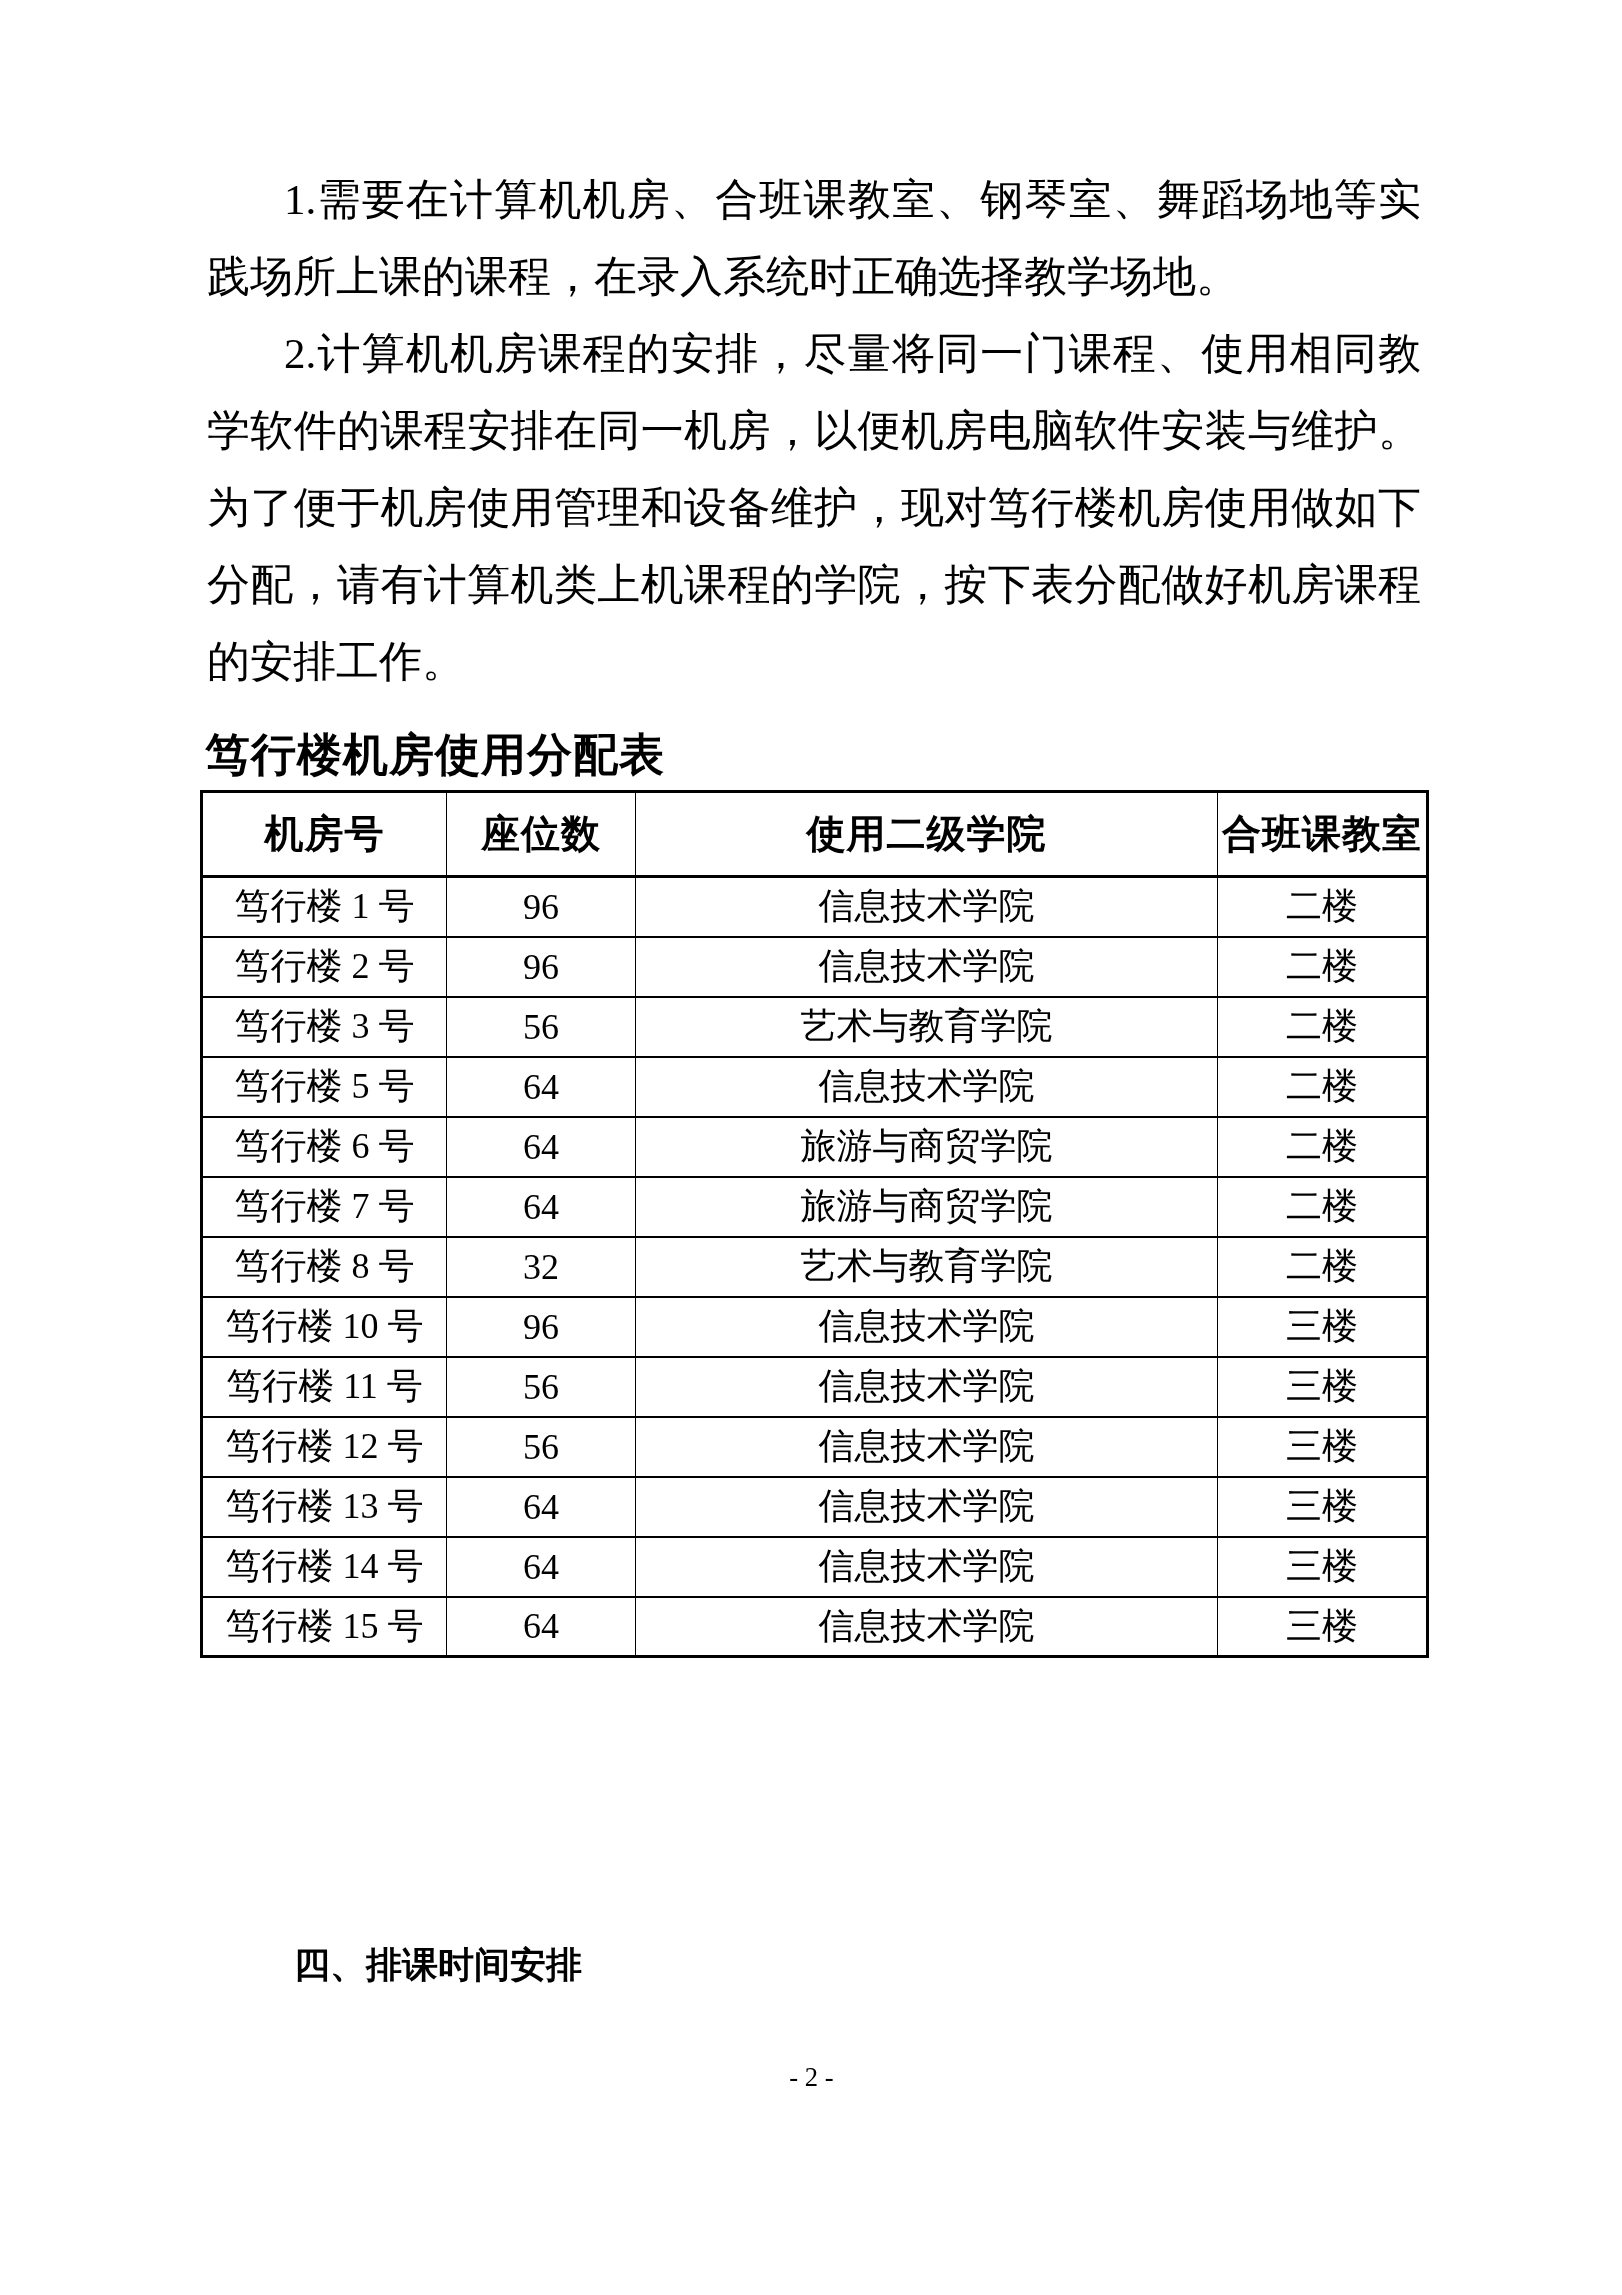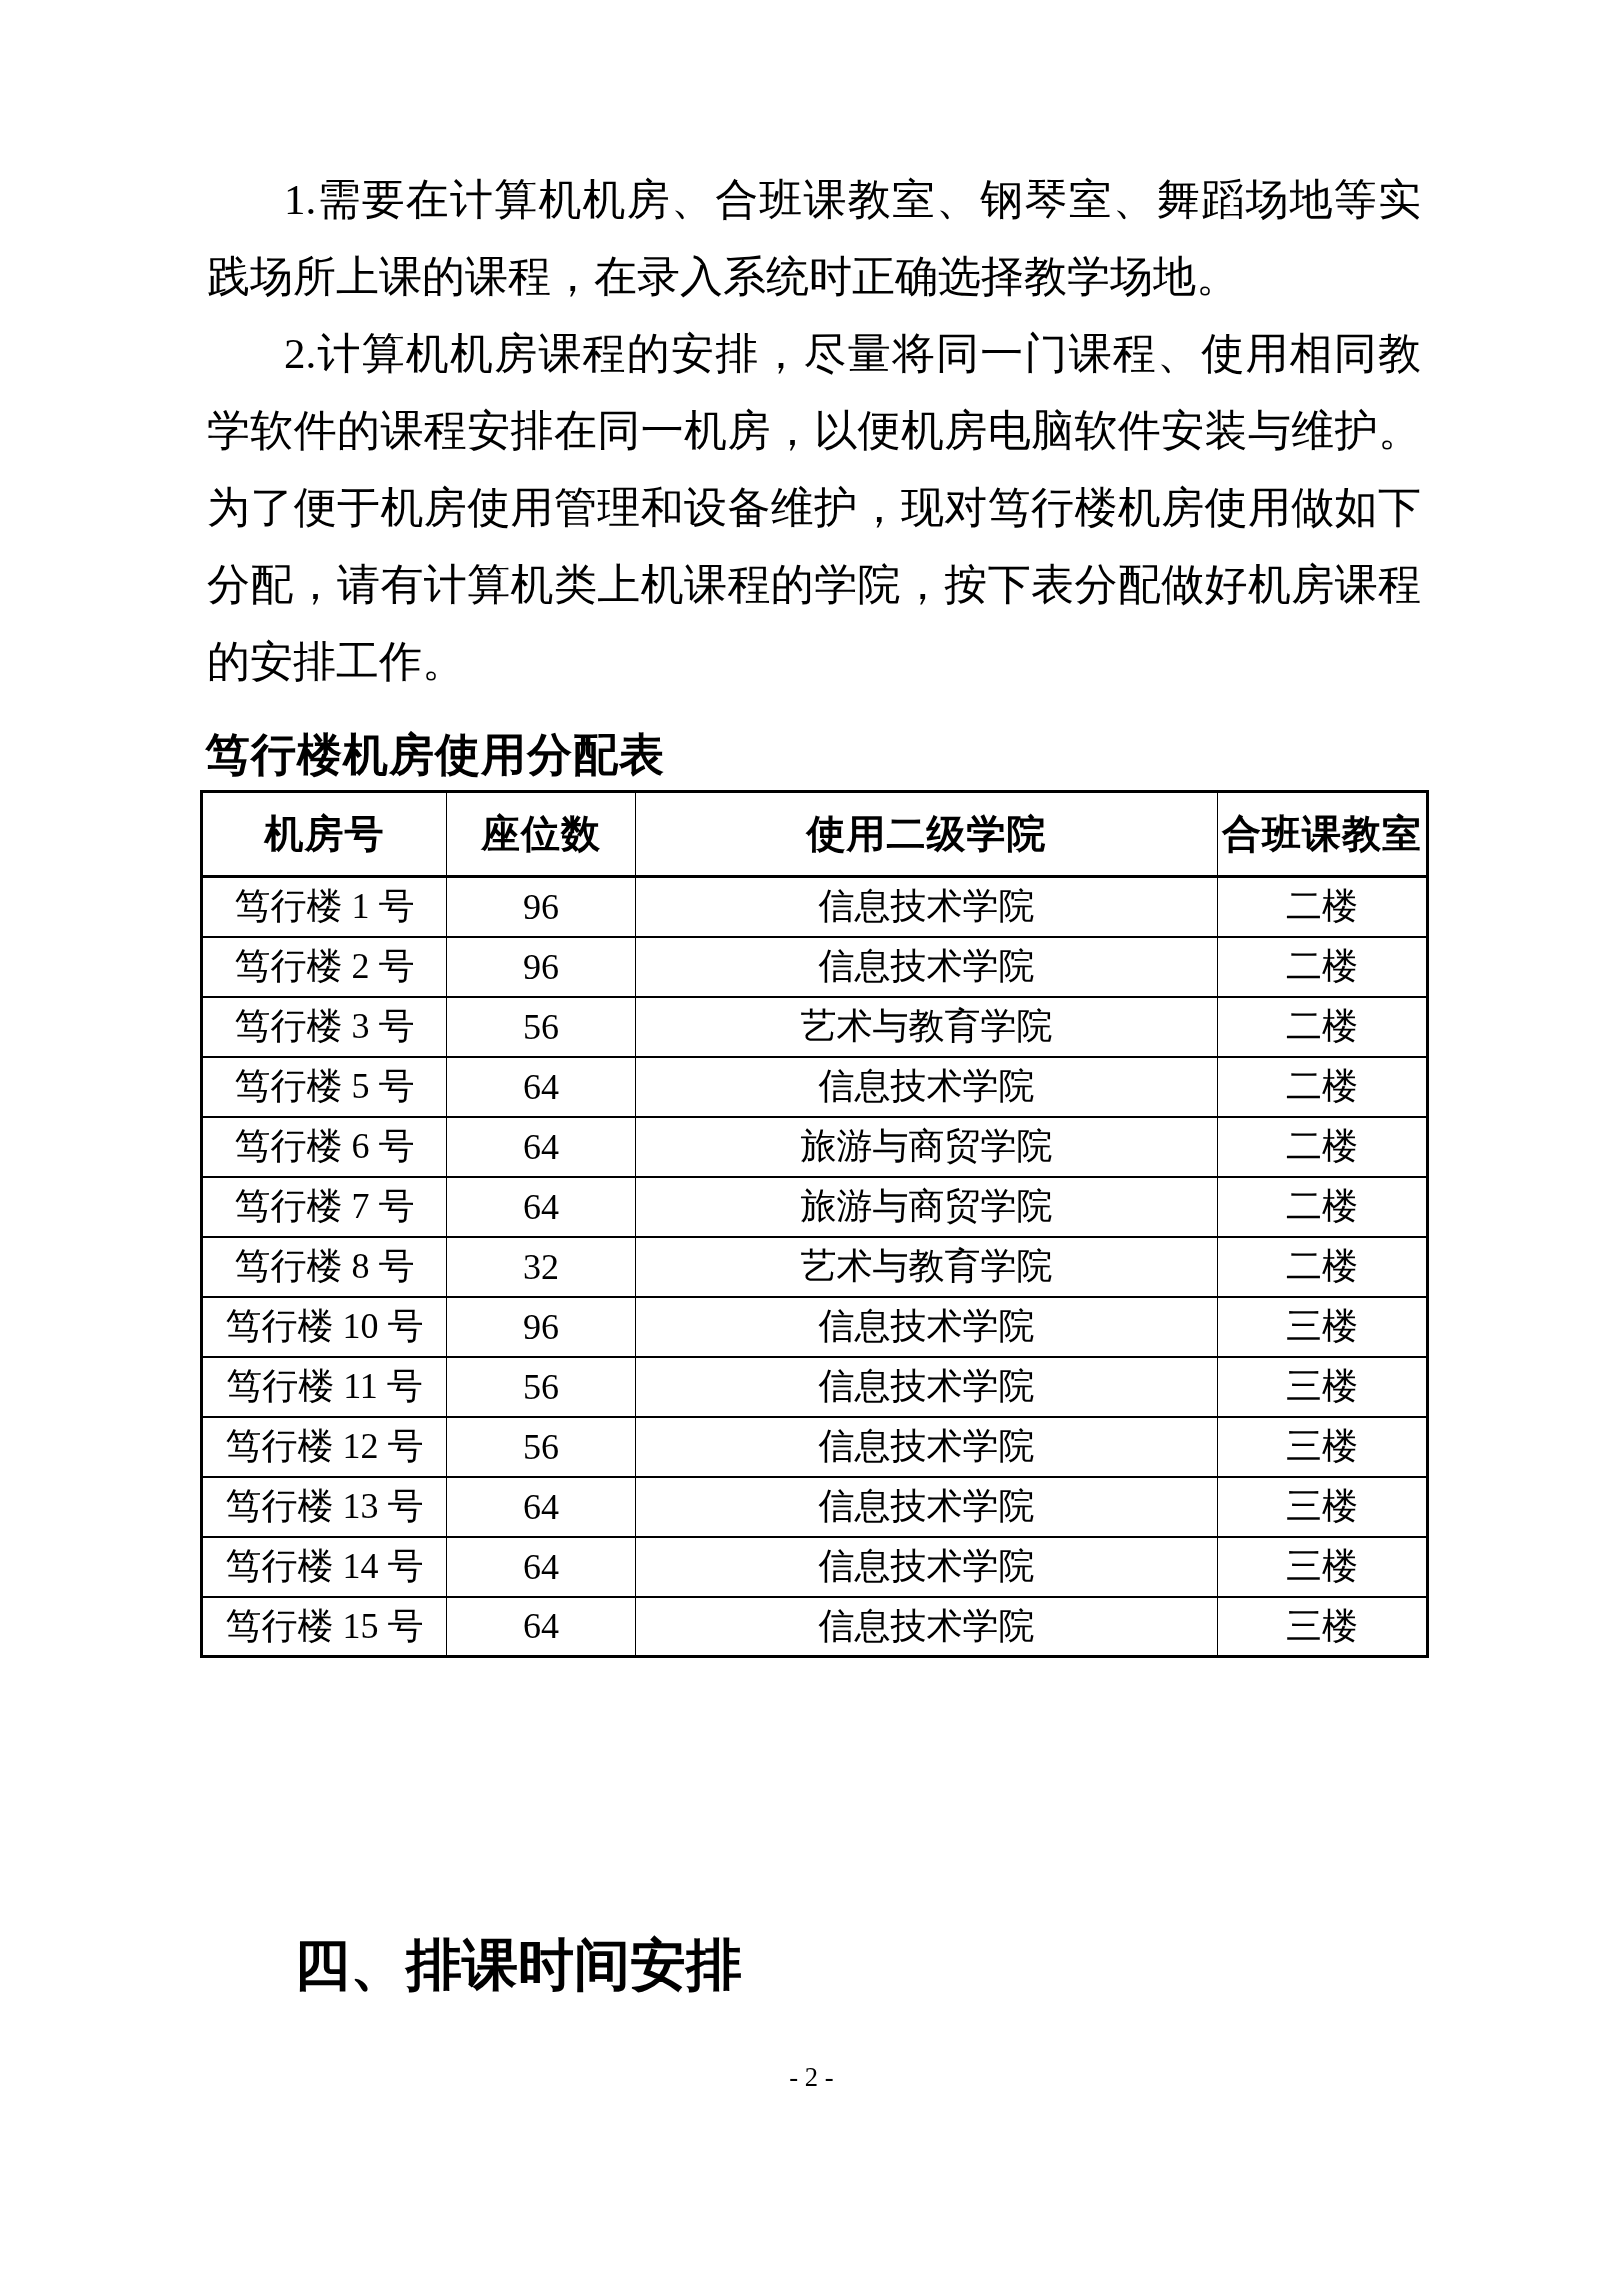--- a/index.html
+++ b/index.html
@@ -70,21 +70,21 @@
     height: 60px;
     font-size: 36px;
     text-align: center;
     vertical-align: middle;
   }
 
   .section-heading {
     position: absolute;
     left: 294px;
     top: 1940px;
-    font-size: 56px;
+    font-size: 36px;
     font-weight: bold;
     line-height: 51px;
   }
 
   .page-footer {
     position: absolute;
     top: 2061px;
     left: 0;
     width: 1623px;
     text-align: center;

